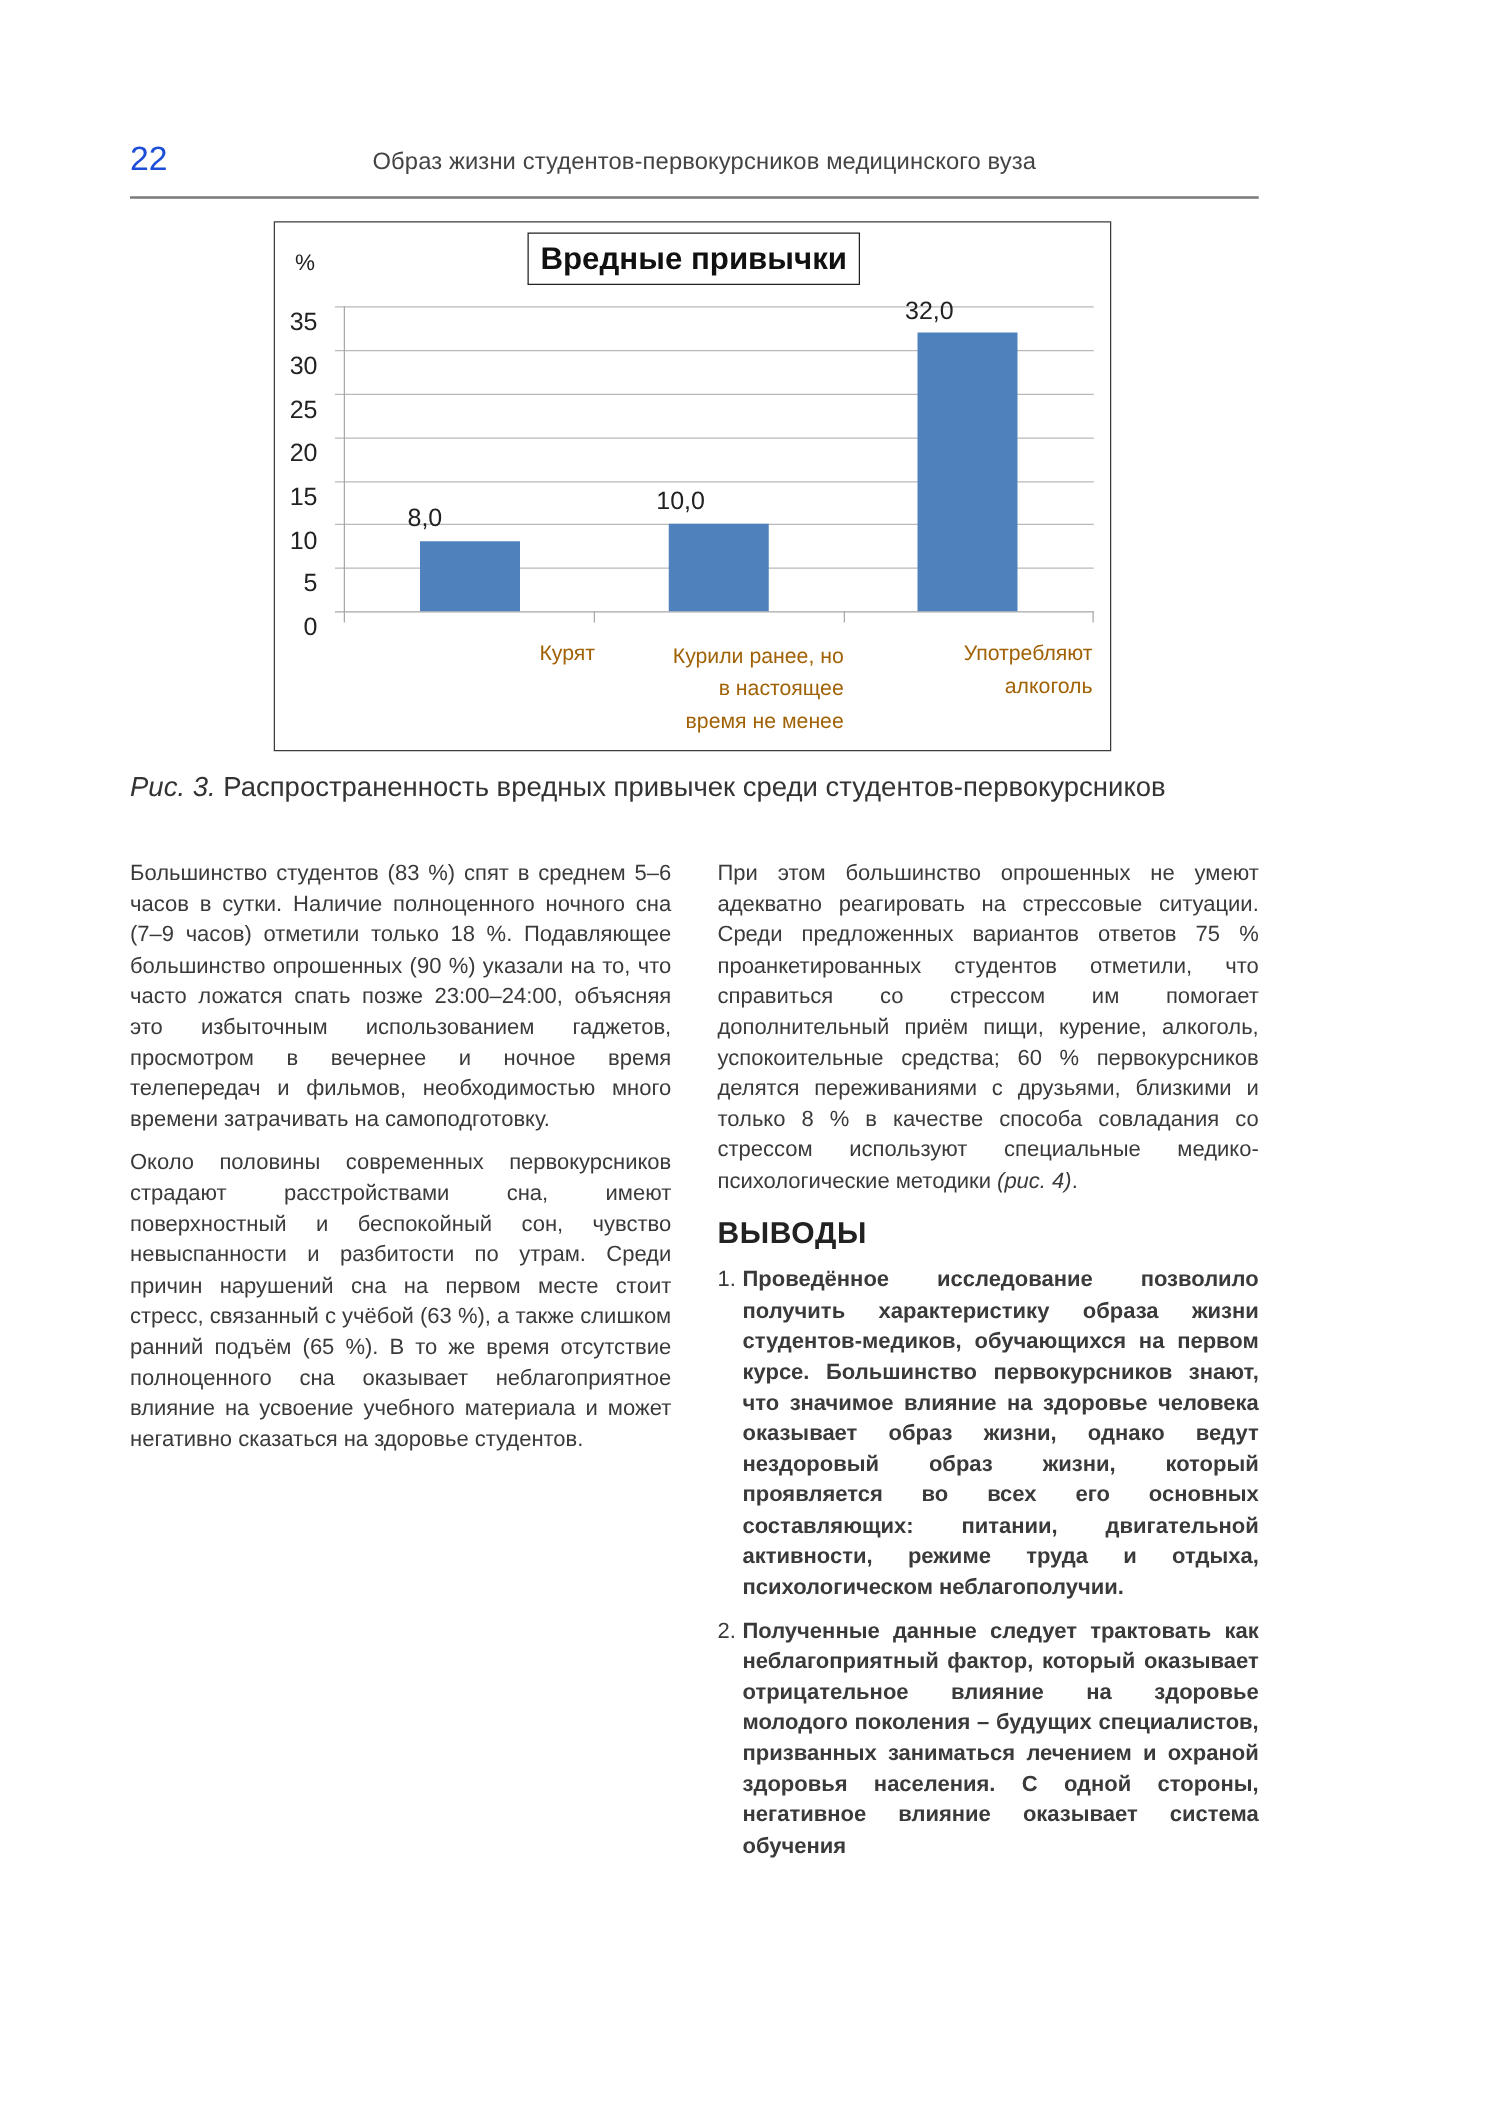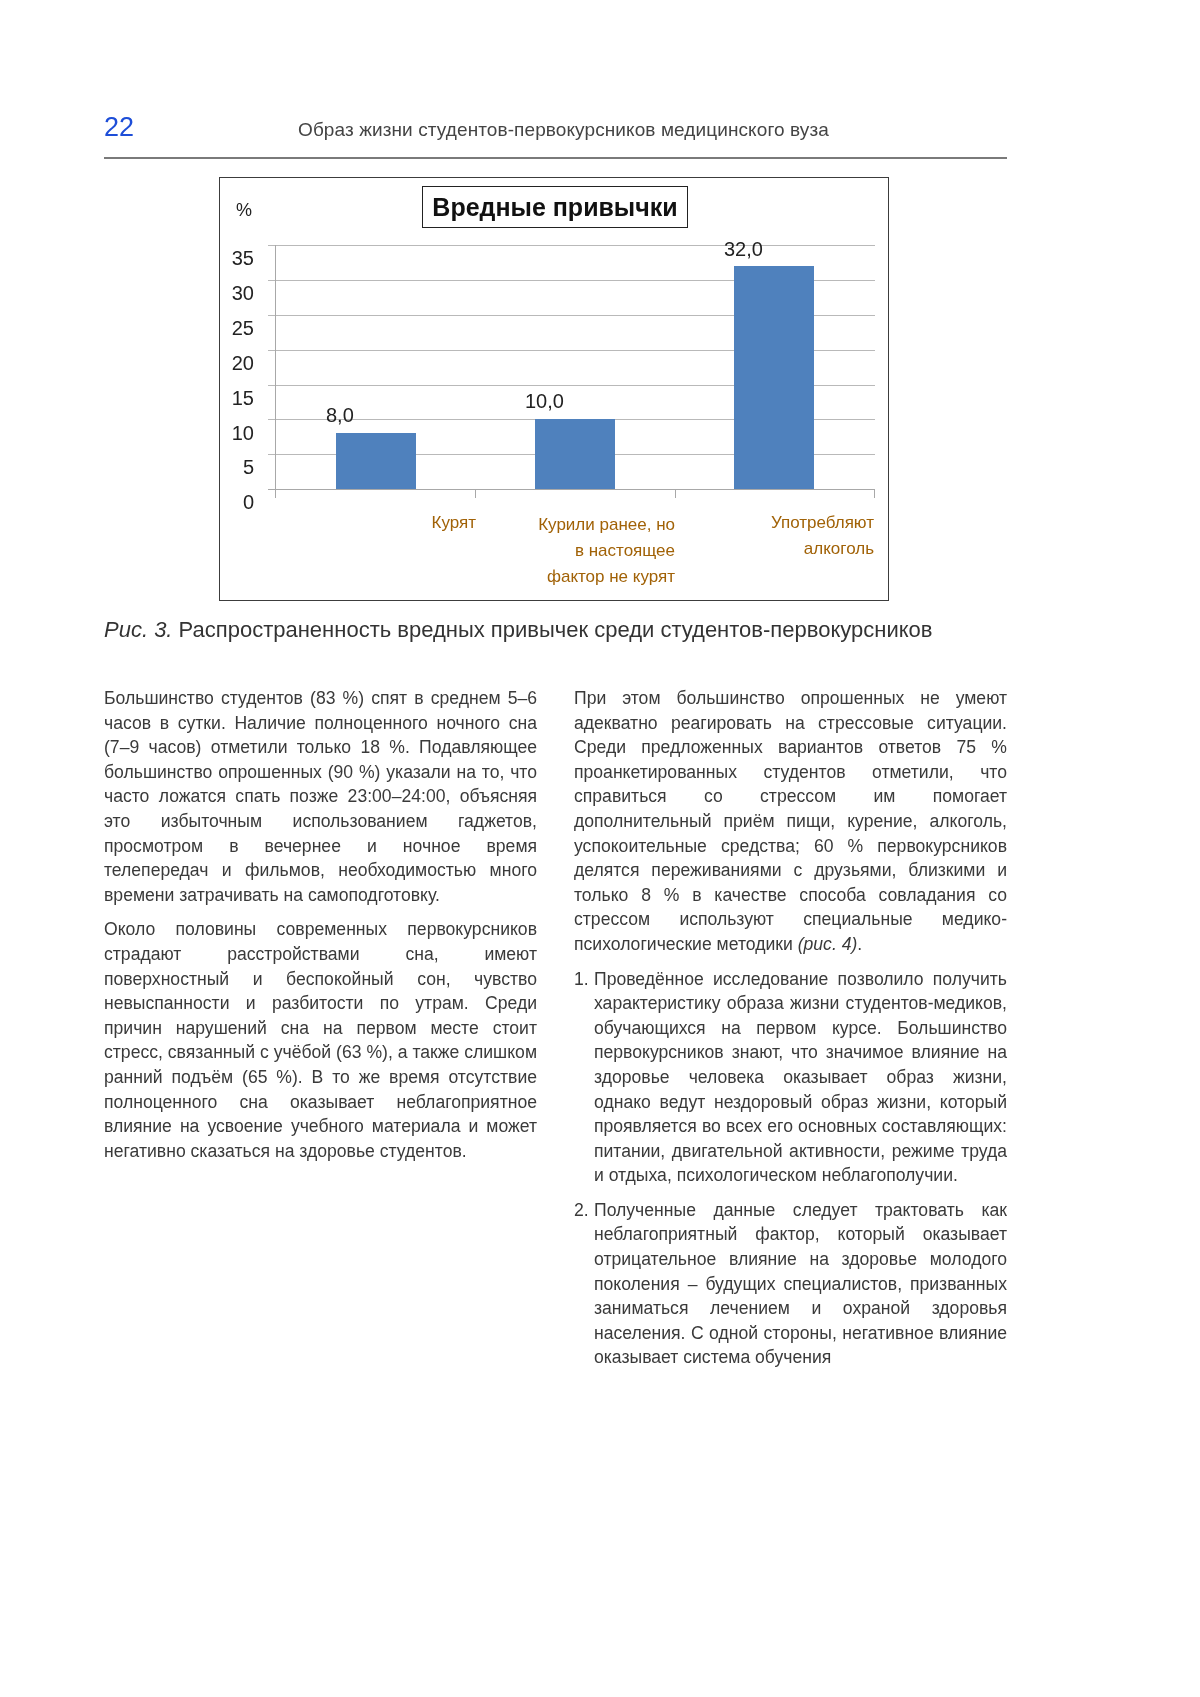--- a/index.html
+++ b/index.html
@@ -26,21 +26,21 @@
   .fig-caption { position: absolute; left: 104px; top: 617px; font-size: 22px; color: #333; }
   .fig-caption .lbl { font-style: italic; }
 
   .col { position: absolute; width: 433px; font-size: 17.6px; line-height: 24.6px; color: #3a3a3a; text-align: justify; hyphens: manual; }
   .col p { margin: 0 0 10px 0; }
   .col-left { left: 104px; top: 686px; }
   .col-right { left: 574px; top: 686px; }
   .section-h { font-weight: bold; font-size: 24px; color: #222; margin: 18px 0 12px 0; letter-spacing: 0.5px; }
   .ol-item { display: flex; margin-bottom: 10px; }
   .ol-num { width: 20px; flex: none; }
-  .ol-text { flex: 1; text-align: justify; }
+  .ol-text { flex: 1; text-align: justify; font-weight: bold; }
   .italic { font-style: italic; }
 </style>
 </head>
 <body>
 
 <div class="page-num">22</div>
 <div class="running-head">Образ жизни студентов-первокурсников медицинского вуза</div>
 <div class="head-rule"></div>
 
 <div>
@@ -77,39 +77,40 @@
   <div class="bar-label" style="left:326px;top:404px">8,0</div>
   <div class="bar-label" style="left:525px;top:390px">10,0</div>
   <div class="bar-label" style="left:724px;top:238px">32,0</div>
 
   <div class="cat-label" style="left:276px;top:510px">
     <div>Курят</div>
   </div>
   <div class="cat-label" style="left:475px;top:512px">
     <div>Курили ранее, но</div>
     <div>в настоящее</div>
-    <div>фактор не курят</div>
+    <div>время не менее</div>
   </div>
   <div class="cat-label" style="left:674px;top:510px">
     <div>Употребляют</div>
     <div>алкоголь</div>
   </div>
 </div>
 
 <div class="fig-caption">
   <span class="lbl">Рис. 3.</span><span> Распространенность вредных привычек среди студентов-первокурсников</span>
 </div>
 
 <div class="col col-left">
   <p>Большинство студентов (83 %) спят в среднем 5–6 часов в сутки. Наличие полноценного ночного сна (7–9 часов) отметили только 18 %. Подавляющее большинство опрошенных (90 %) указали на то, что часто ложатся спать позже 23:00–24:00, объясняя это избыточным использованием гаджетов, просмотром в вечернее и ночное время телепередач и фильмов, необходимостью много времени затрачивать на самоподготовку.</p>
   <p>Около половины современных первокурсников страдают расстройствами сна, имеют поверхностный и беспокойный сон, чувство невыспанности и разбитости по утрам. Среди причин нарушений сна на первом месте стоит стресс, связанный с учёбой (63 %), а также слишком ранний подъём (65 %). В то же время отсутствие полноценного сна оказывает неблагоприятное влияние на усвоение учебного материала и может негативно сказаться на здоровье студентов.</p>
 </div>
 
 <div class="col col-right">
   <p><span>При этом большинство опрошенных не умеют адекватно реагировать на стрессовые ситуации. Среди предложенных вариантов ответов 75 % проанкетированных студентов отметили, что справиться со стрессом им помогает дополнительный приём пищи, курение, алкоголь, успокоительные средства; 60 % первокурсников делятся переживаниями с друзьями, близкими и только 8 % в качестве способа совладания со стрессом используют специальные медико-психологические методики </span><span class="italic">(рис. 4)</span><span>.</span></p>
+  <div class="section-h">ВЫВОДЫ</div>
   <div class="ol-item">
     <span class="ol-num">1.</span>
     <span class="ol-text">Проведённое исследование позволило получить характеристику образа жизни студентов-медиков, обучающихся на первом курсе. Большинство первокурсников знают, что значимое влияние на здоровье человека оказывает образ жизни, однако ведут нездоровый образ жизни, который проявляется во всех его основных составляющих: питании, двигательной активности, режиме труда и отдыха, психологическом неблагополучии.</span>
   </div>
   <div class="ol-item">
     <span class="ol-num">2.</span>
     <span class="ol-text">Полученные данные следует трактовать как неблагоприятный фактор, который оказывает отрицательное влияние на здоровье молодого поколения – будущих специалистов, призванных заниматься лечением и охраной здоровья населения. С одной стороны, негативное влияние оказывает система обучения</span>
   </div>
 </div>
 

